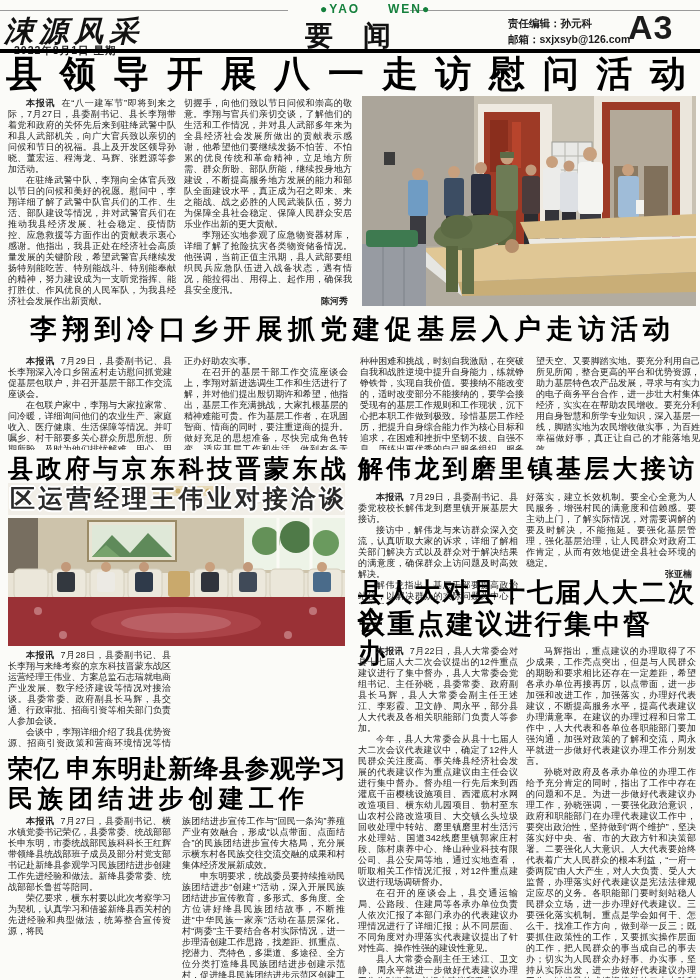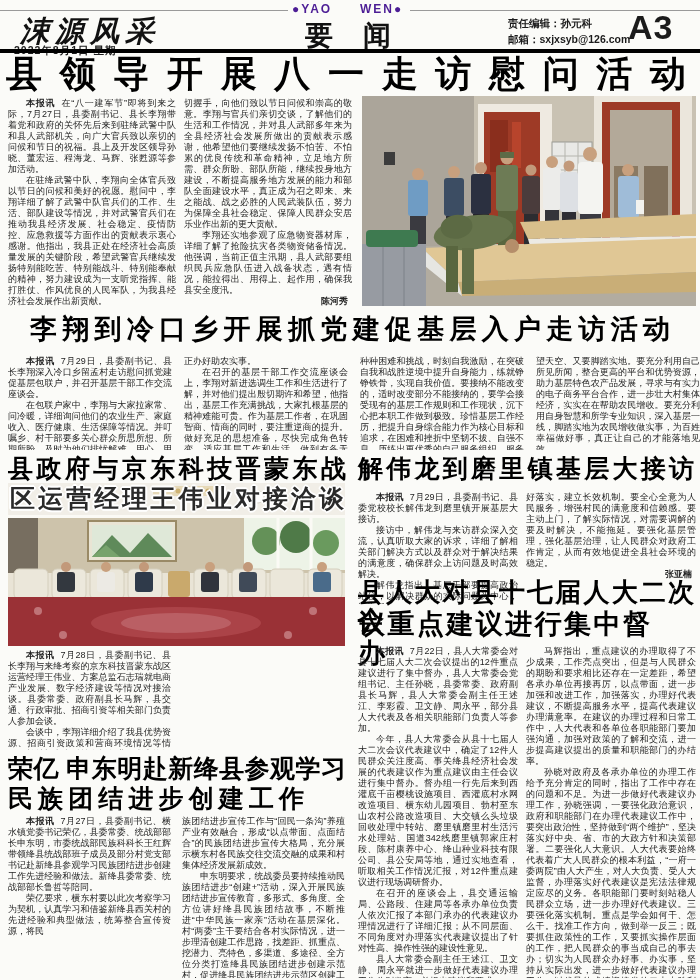--- a/index.html
+++ b/index.html
@@ -3,24 +3,24 @@
 <meta charset="utf-8">
 <style>
   html,body{margin:0;padding:0;background:#d9d9d6;}
   .page{position:relative;width:700px;height:980px;margin:0 auto;background:#fbfbf8;
         overflow:hidden;font-family:"Liberation Sans",sans-serif;color:#1b1b1b;}
   .abs{position:absolute;}
   
   .topline{height:1px;background:#9a9a9a;top:10px;}
   .tl-l{left:0;width:288px;}
   .tl-r{left:410px;width:290px;}
-  .masthead{left:20px;top:12px;font-family:"DejaVu Serif",serif;font-style:italic;
+  .masthead{left:4px;top:12px;font-family:"DejaVu Serif",serif;font-style:italic;
             font-weight:bold;font-size:29px;letter-spacing:6px;color:#111;}
   .dateline{left:14px;top:44px;font-size:10.5px;font-weight:bold;letter-spacing:1px;}
-  .pinyin{top:2px;font-size:12px;font-weight:bold;color:#4c1d95;letter-spacing:2px;}
+  .pinyin{top:2px;font-size:12px;font-weight:bold;color:#15803d;letter-spacing:2px;margin-left:28px;}
   .py-l{left:292px;}
   .py-r{left:360px;}
   .secchar{top:17px;font-size:28px;font-weight:900;color:#111;}
   .sc-1{left:305px;}
   .sc-2{left:363px;}
   .editor{left:508px;top:15px;font-size:10.5px;font-weight:bold;line-height:16px;}
   .pageno{left:628px;top:8px;font-size:34px;font-weight:900;letter-spacing:1px;}
   .thickrule{left:0;top:49px;width:700px;height:4px;background:#000;}
   
   .hl{font-weight:900;color:#000;text-align:justify;text-align-last:justify;line-height:1.08;
@@ -318,17 +318,17 @@
 
   <div class="abs hl h-a6a">县人大对县十七届人大二次会</div>
   <div class="abs hl h-a6b">议重点建议进行集中督办</div>
   <div class="abs col a6c a6c1">
     <p class="ind"><b class="lead">本报讯</b><span>7月22日，县人大常委会对县十七届人大二次会议提出的12件重点建议进行了集中督办，县人大常委会党组书记、主任孙晓，县委常委、政府副县长马辉，县人大常委会副主任王述江、李彩霞、卫文静、周永平，部分县人大代表及各相关职能部门负责人等参加。</span></p>
     <p class="ind">今年，县人大常委会从县十七届人大二次会议代表建议中，确定了12件人民群众关注度高、事关绛县经济社会发展的代表建议作为重点建议由主任会议进行集中督办。督办组一行先后来到西灌底千亩樱桃设施项目、西灌底村水网改造项目、横东幼儿园项目、勃村至东山农村公路改造项目、大交镇么头垃圾回收处理中转站、磨里镇磨里村生活污水处理站、国道342线磨里镇郭家庄村段、陈村康养中心、绛山种业科技有限公司、县公安局等地，通过实地查看，听取相关工作情况汇报，对12件重点建议进行现场调研督办。</p>
     <p class="ind">在召开的座谈会上，县交通运输局、公路段、住建局等各承办单位负责人依次汇报了本部门承办的代表建议办理情况进行了详细汇报；从不同层面、不同角度对办理落实代表建议提出了针对性高、操作性强的建设性意见。</p>
     <p class="ind">县人大常委会副主任王述江、卫文静、周永平就进一步做好代表建议办理工作分别发言，并提出建议和要求。</p>
   </div>
   <div class="abs col a6c a6c2">
-    <p class="ind">马辉指出，重点建议的办理取得了不少成果，工作亮点突出，但是与人民群众的期盼和要求相比还存在一定差距，希望各承办单位再接再厉，以点带面，进一步加强和改进工作，加强落实，办理好代表建议，不断提高服务水平，提高代表建议办理满意率。在建议的办理过程和日常工作中，人大代表和各单位各职能部门要加强沟通，加强对政策的了解和交流，进一步提高建议提出的质量和职能部门的办结率。</p>
+    <p class="ind">马辉指出，重点建议的办理取得了不少成果，工作亮点突出，但是与人民群众的期盼和要求相比还存在一定差距，希望各承办单位再接再厉，以点带面，进一步加强和改进工作，加强落实，办理好代表建议，不断提高服务水平，提高代表建议办理满意率。在建议的办理过程和日常工作中，人大代表和各单位各职能部门要加强沟通，加强对政策的了解和交流，周永平就进一步做好代表建议办理工作分别发言。</p>
     <p class="ind">孙晓对政府及各承办单位的办理工作给予充分肯定的同时，指出了工作中存在的问题和不足。为进一步做好代表建议办理工作，孙晓强调，一要强化政治意识，政府和职能部门在办理代表建议工作中，要突出政治性，坚持做到“两个维护”，坚决落实好中央、省、市的大政方针和决策部署。二要强化人大意识。人大代表要始终代表着广大人民群众的根本利益，“一府一委两院”由人大产生，对人大负责、受人大监督，办理落实好代表建议是宪法法律规定应尽的义务。各职能部门要时刻站稳人民群众立场，进一步办理好代表建议。三要强化落实机制。重点是学会如何干、怎么干。找准工作方向，做到举一反三；既要抓住政策性的工作，又要抓实操作层面的工作，把人民群众的事当成自己的事去办；切实为人民群众办好事、办实事，坚持从实际出发，进一步做好代表建议办理工作，以优异的成绩迎接党的二十大胜利召开。</p>
   </div>
 
 </div>
 
 </body></html>

